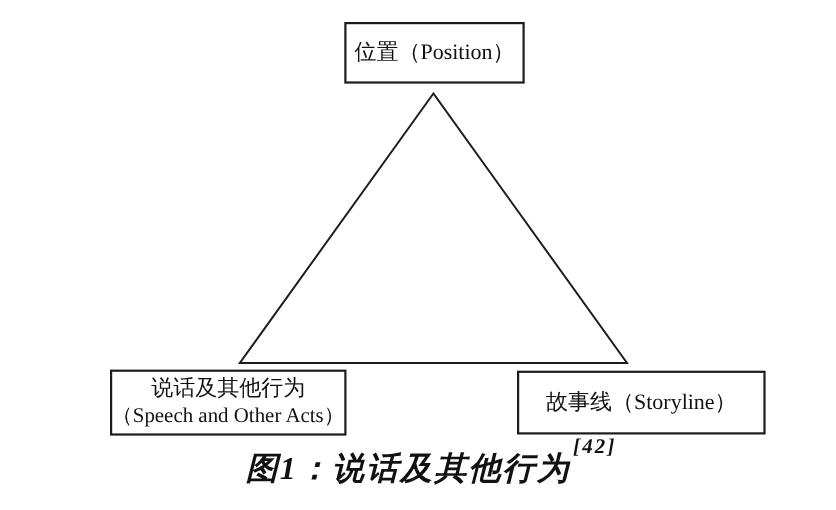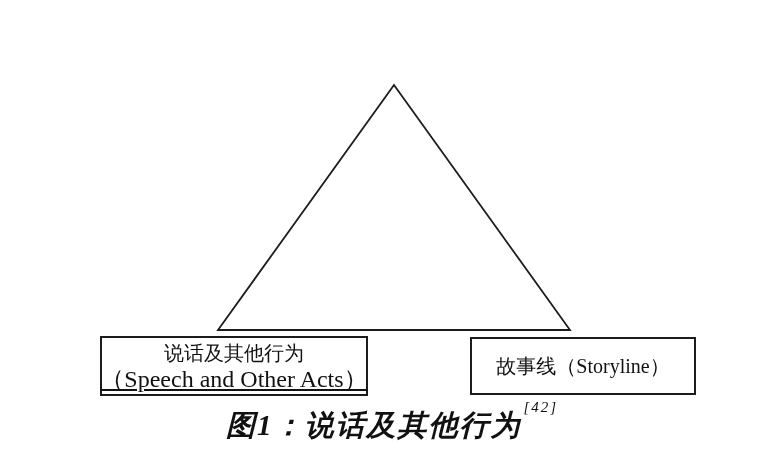--- a/index.html
+++ b/index.html
@@ -31,26 +31,25 @@
   }
   .node-top {
     left: 313px;
     top: 20px;
     width: 164px;
     height: 56px;
   }
   .node-bl {
     left: 100px;
     top: 336px;
-    width: 268px;
+    width: 215px;
     height: 60px;
   }
   .node-bl .line2 {
-    font-size: 24px;
-    text-decoration: underline;
+    font-size: 19px;
   }
   .node-br {
     left: 470px;
     top: 337px;
     width: 226px;
     height: 58px;
   }
   .triangle-svg {
     position: absolute;
     left: 0;
@@ -73,37 +72,40 @@
   }
   .caption-inner {
     display: inline-block;
     transform: translateX(12px);
     font-style: italic;
     font-weight: bold;
     font-size: 29px;
     letter-spacing: 2px;
   }
   .caption-citation {
-    font-size: 15px;
-    font-weight: normal;
+    font-size: 19px;
+    font-weight: bold;
     letter-spacing: 2px;
     position: relative;
     top: -12px;
     margin-left: 2px;
   }
 </style>
 </head>
 <body>
 
 <div class="stage">
 
   <svg class="triangle-svg" viewBox="0 0 760 464" xmlns="http://www.w3.org/2000/svg" aria-hidden="true">
     <polygon points="394,85 218,330 570,330"></polygon>
   </svg>
 
+  <div class="node node-top">
+    <span>位置（Position）</span>
+  </div>
 
   <div class="node node-bl">
     <span class="line1">说话及其他行为</span>
     <span class="line2">（Speech and Other Acts）</span>
   </div>
 
   <div class="node node-br">
     <span>故事线（Storyline）</span>
   </div>
 

